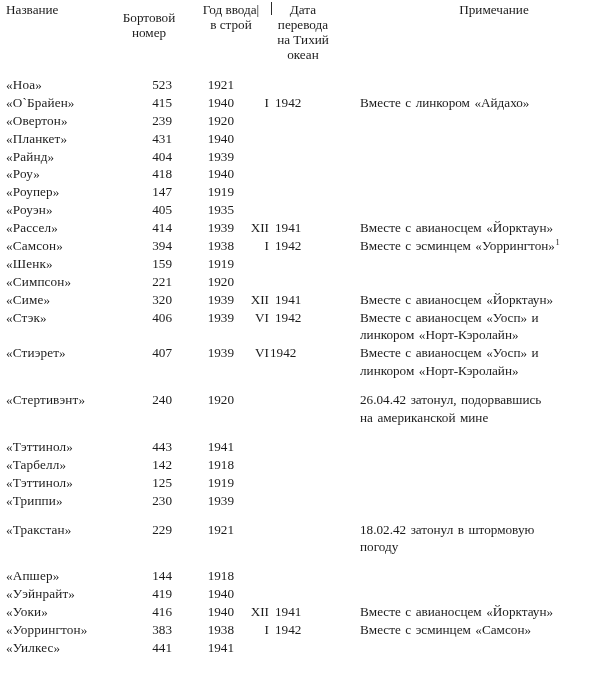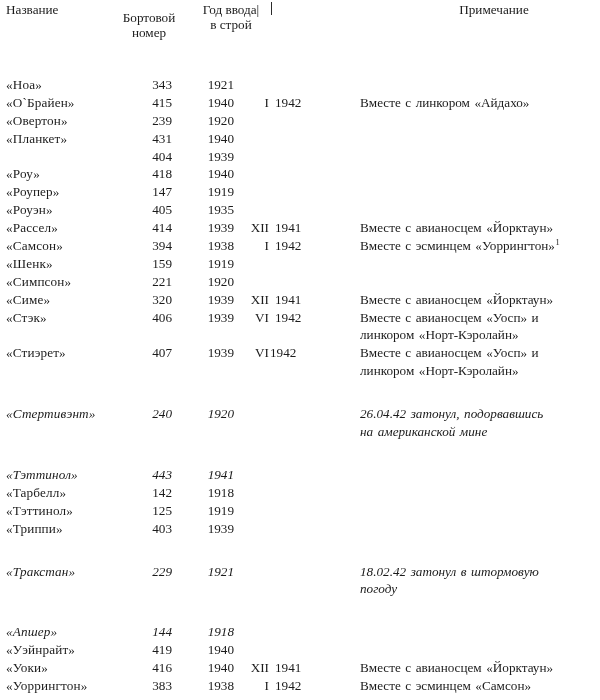--- a/index.html
+++ b/index.html
@@ -52,21 +52,21 @@
   }
 
   
   .tbody {
     position: relative;
   }
   .row {
     position: relative;
     height: 17.9px;
   }
-  .row.gap-before { margin-top: 25px; font-style: italic; }
+  .row.gap-before { margin-top: 11px; }
   .row.tall { height: 35.8px; }
 
   .cell {
     position: absolute;
     top: 0;
     font-size: 13.2px;
     line-height: 17.9px;
     white-space: nowrap;
   }
 
@@ -108,27 +108,31 @@
 
 <div class="page">
 
   <div class="thead">
     <div class="th th-name">Название</div>
     <div class="th th-hull">Бортовой
 номер</div>
     <div class="th th-year">Год ввода|
 в строй</div>
     <div class="th-rule"></div>
+    <div class="th th-date">Дата
+перевода
+на Тихий
+океан</div>
     <div class="th th-note">Примечание</div>
   </div>
 
   <div class="tbody" id="tbody">
       <div class="row">
         <div class="cell c-name">«Ноа»</div>
-        <div class="cell c-hull">343</div>
+        <div class="cell c-hull">523</div>
         <div class="cell c-year">1921</div>
         <div class="cell c-date"><span class="roman"></span><span class="yr"></span></div>
         <div class="cell c-note wide"><span></span></div>
       </div>
       <div class="row">
         <div class="cell c-name">«О`Брайен»</div>
         <div class="cell c-hull">415</div>
         <div class="cell c-year">1940</div>
         <div class="cell c-date"><span class="roman">I</span><span class="yr">1942</span></div>
         <div class="cell c-note wide"><span>Вместе с линкором  «Айдахо»</span></div>
@@ -141,20 +145,21 @@
         <div class="cell c-note wide"><span></span></div>
       </div>
       <div class="row">
         <div class="cell c-name">«Планкет»</div>
         <div class="cell c-hull">431</div>
         <div class="cell c-year">1940</div>
         <div class="cell c-date"><span class="roman"></span><span class="yr"></span></div>
         <div class="cell c-note wide"><span></span></div>
       </div>
       <div class="row">
+        <div class="cell c-name">«Райнд»</div>
         <div class="cell c-hull">404</div>
         <div class="cell c-year">1939</div>
         <div class="cell c-date"><span class="roman"></span><span class="yr"></span></div>
         <div class="cell c-note wide"><span></span></div>
       </div>
       <div class="row">
         <div class="cell c-name">«Роу»</div>
         <div class="cell c-hull">418</div>
         <div class="cell c-year">1940</div>
         <div class="cell c-date"><span class="roman"></span><span class="yr"></span></div>
@@ -249,21 +254,21 @@
       </div>
       <div class="row">
         <div class="cell c-name">«Тэттинол»</div>
         <div class="cell c-hull">125</div>
         <div class="cell c-year">1919</div>
         <div class="cell c-date"><span class="roman"></span><span class="yr"></span></div>
         <div class="cell c-note wide"><span></span></div>
       </div>
       <div class="row">
         <div class="cell c-name">«Триппи»</div>
-        <div class="cell c-hull">403</div>
+        <div class="cell c-hull">230</div>
         <div class="cell c-year">1939</div>
         <div class="cell c-date"><span class="roman"></span><span class="yr"></span></div>
         <div class="cell c-note wide"><span></span></div>
       </div>
       <div class="row tall gap-before">
         <div class="cell c-name">«Тракстан»</div>
         <div class="cell c-hull">229</div>
         <div class="cell c-year">1921</div>
         <div class="cell c-date"><span class="roman"></span><span class="yr"></span></div>
         <div class="cell c-note wide"><span>18.02.42 затонул  в  штормовую

